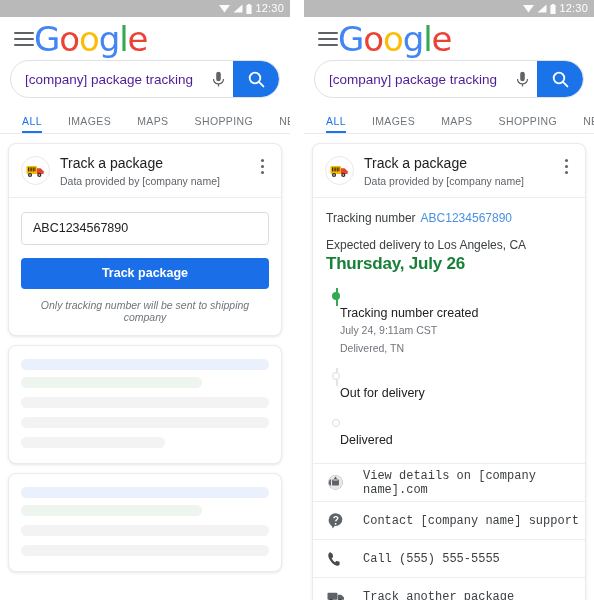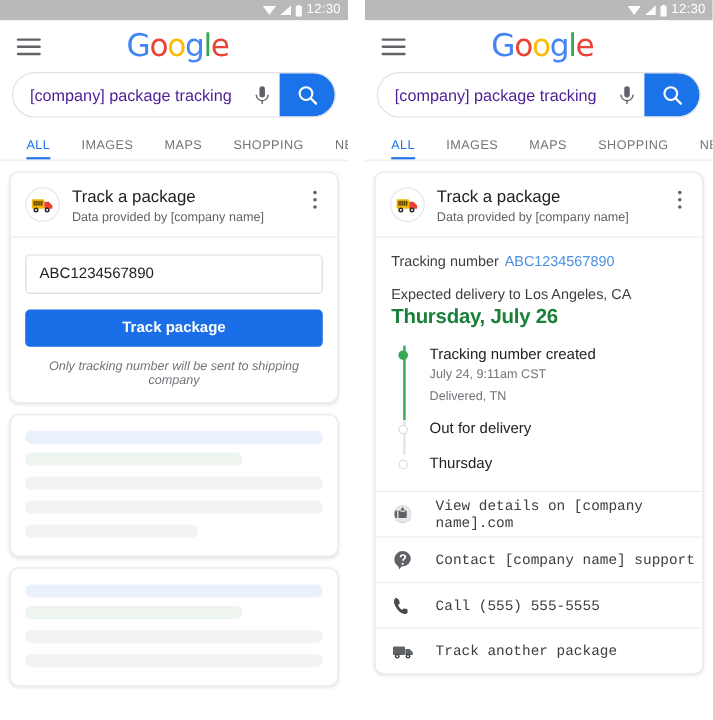--- a/index.html
+++ b/index.html
@@ -53,22 +53,22 @@
   .hamburger { width: 20px; cursor: pointer; }
   .hamburger span {
     display: block;
     height: 2px;
     background: #5f6368;
     border-radius: 1px;
     margin: 4px 0;
   }
   .g-logo {
     flex: 1;
-    text-align: center;
-    font-size: 26px;
+    text-align: left;
+    font-size: 34px;
     letter-spacing: -1.1px;
     font-family: "DejaVu Sans", sans-serif;
     padding-right: 28px;
     user-select: none;
   }
   .g-logo .b { color: #4285F4; }
   .g-logo .r { color: #EA4335; }
   .g-logo .y { color: #FBBC05; }
   .g-logo .g { color: #34A853; }
 
@@ -245,21 +245,21 @@
   .exp-date {
     margin-top: 2px;
     font-size: 17px;
     font-weight: bold;
     color: #188038;
     letter-spacing: -.2px;
   }
 
   
   .timeline { margin-top: 14px; position: relative; padding-left: 2px; }
-  .tl-step { display: flex; position: relative; }
+  .tl-step { display: flex; position: relative; flex-direction: column; }
   .tl-rail {
     width: 18px;
     flex: 0 0 18px;
     position: relative;
   }
   .tl-line {
     position: absolute;
     left: 7.5px;
     top: 0;
     bottom: 0;
@@ -530,21 +530,21 @@
             <div class="tl-content" style="padding-bottom:14px">
               <div class="tl-title">Out for delivery</div>
             </div>
           </div>
 
           <div class="tl-step">
             <div class="tl-rail">
               <div class="tl-dot empty"></div>
             </div>
             <div class="tl-content" style="padding-bottom:2px">
-              <div class="tl-title">Thursday</div>
+              <div class="tl-title">Delivered</div>
             </div>
           </div>
 
         </div>
       </div>
 
       <div class="action">
         <div class="action-icon">
           <svg width="17" height="17" viewBox="0 0 17 17">
               <circle cx="8.5" cy="8.5" r="7.2" fill="#5f6368"></circle>

